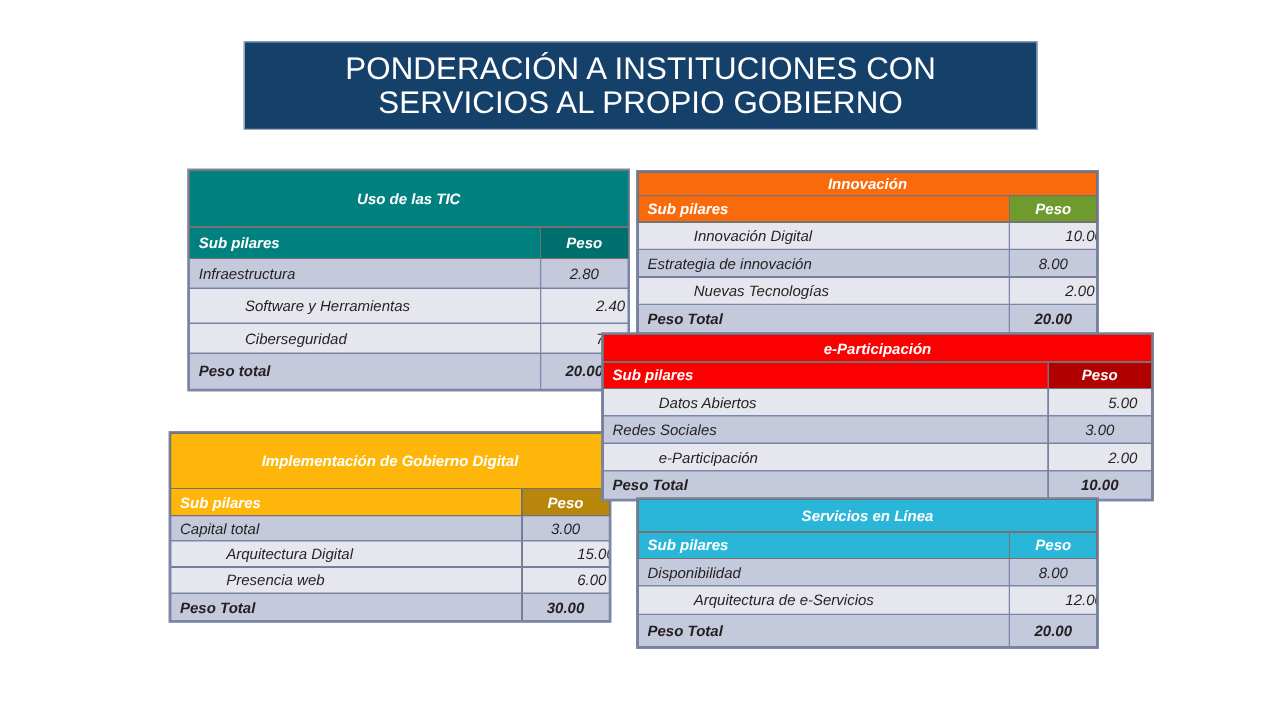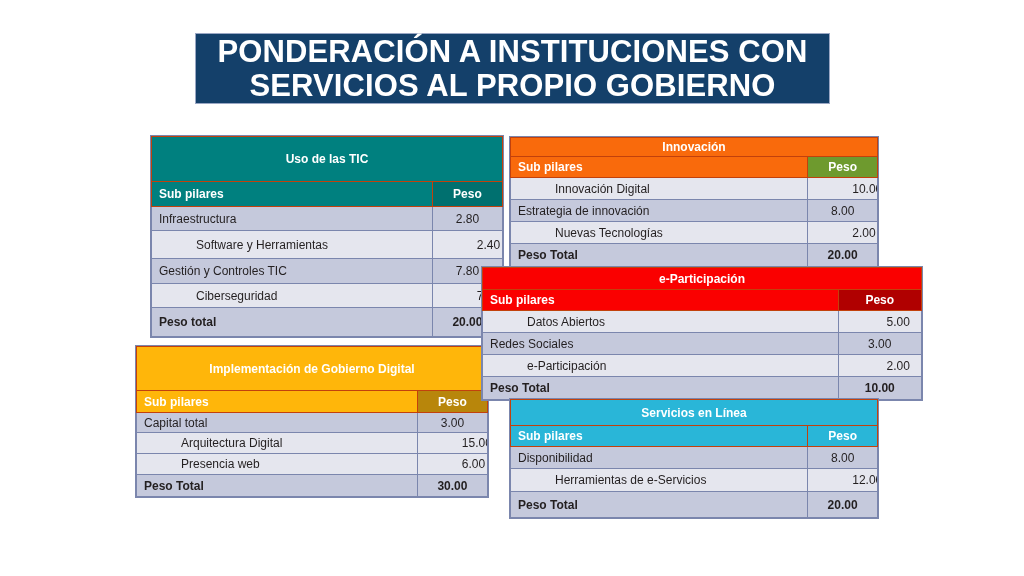--- a/index.html
+++ b/index.html
@@ -25,35 +25,36 @@
     background: #14406A;
     border: 1px solid #9aa7c4;
     box-sizing: border-box;
     display: flex;
     align-items: center;
     justify-content: center;
     text-align: center;
   }
   .title-banner .title-text {
     color: #ffffff;
-    font-size: 31px;
-    font-weight: bold;
+    font-size: 25px;
+    font-weight: normal;
     line-height: 1.08;
     letter-spacing: 0.1px;
     white-space: pre-line;
     padding: 0 6px;
   }
 
   
   .tbl {
     position: absolute;
     box-sizing: border-box;
     border: 1px solid #7b86ad;
-    background: #c2410c;
+    background: #737373;
     font-size: 11.5px;
+    font-style: italic;
   }
   .tbl table {
     border-collapse: collapse;
     width: 100%;
     table-layout: fixed;
   }
   .tbl td {
     border: 1px solid #7b86ad;
     padding: 0 7px;
     vertical-align: middle;
@@ -157,24 +158,20 @@
         <td class="peso-head">Peso</td>
       </tr>
       <tr class="data-row row-a">
         <td class="label" style="height:23px">Infraestructura</td>
         <td class="value">2.80</td>
       </tr>
       <tr class="data-row row-b">
         <td class="label" style="height:27px">Software y Herramientas</td>
         <td class="value">2.40</td>
       </tr>
-      <tr class="data-row row-a">
-        <td class="label" style="height:24px">Gestión y Controles TIC</td>
-        <td class="value">7.80</td>
-      </tr>
       <tr class="data-row row-b">
         <td class="label" style="height:23px">Ciberseguridad</td>
         <td class="value">7.00</td>
       </tr>
       <tr class="total-row">
         <td class="label" style="height:28px">Peso total</td>
         <td class="value">20.00</td>
       </tr>
     </tbody>
   </table>
@@ -294,21 +291,21 @@
       </tr>
       <tr class="col-head">
         <td class="label" style="height:20px">Sub pilares</td>
         <td class="peso-head">Peso</td>
       </tr>
       <tr class="data-row row-a">
         <td class="label" style="height:21px">Disponibilidad</td>
         <td class="value">8.00</td>
       </tr>
       <tr class="data-row row-b">
-        <td class="label" style="height:22px">Herramientas de e-Servicios</td>
+        <td class="label" style="height:22px">Arquitectura de e-Servicios</td>
         <td class="value">12.00</td>
       </tr>
       <tr class="total-row">
         <td class="label" style="height:25px">Peso Total</td>
         <td class="value">20.00</td>
       </tr>
     </tbody>
   </table>
 </div>
 

